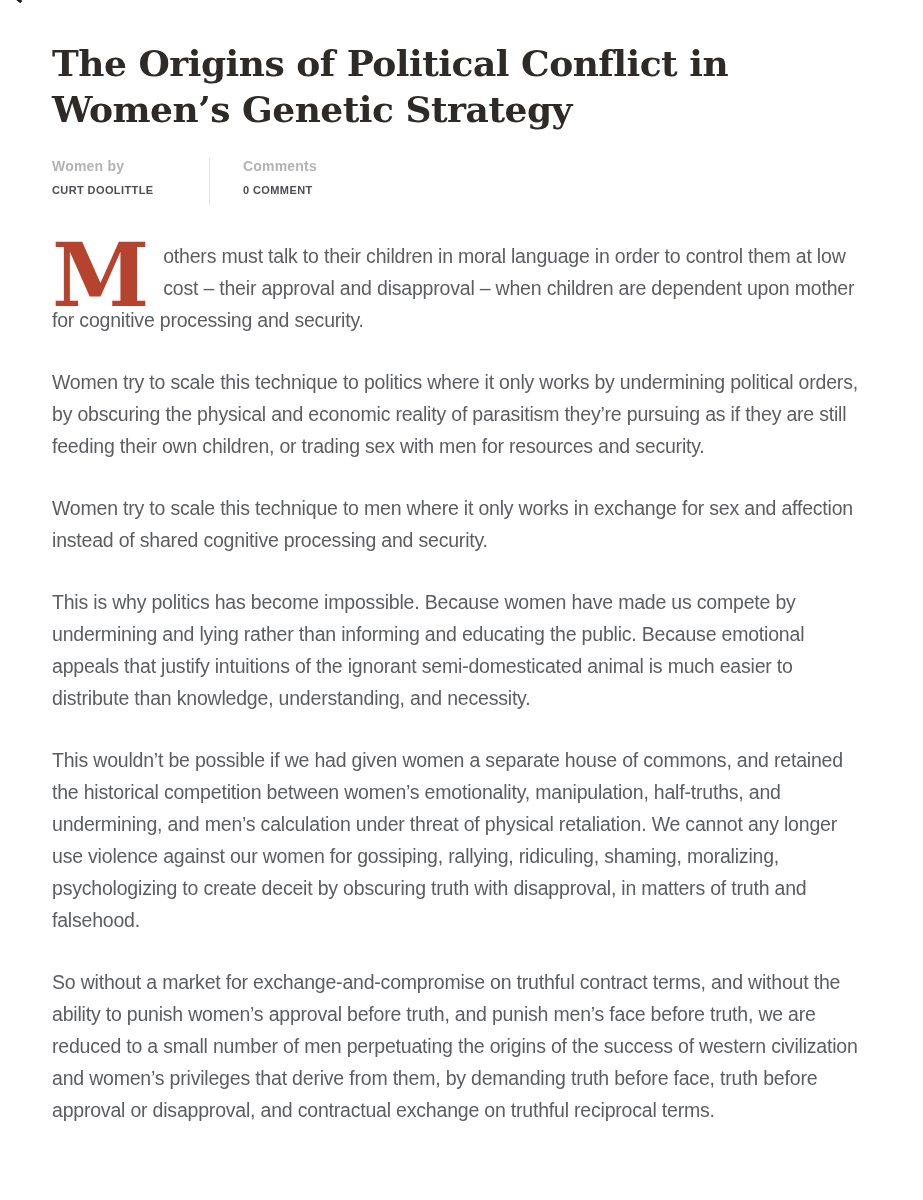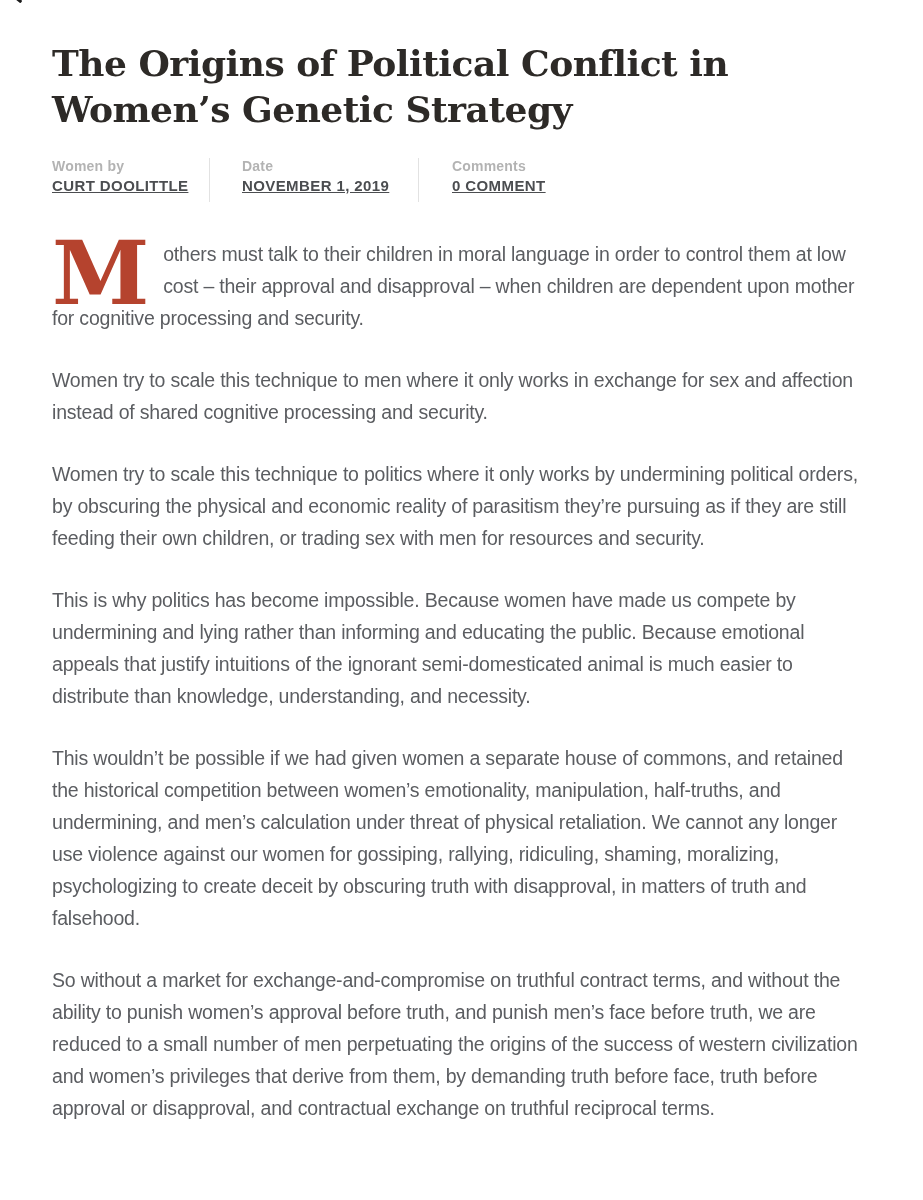--- a/index.html
+++ b/index.html
@@ -52,26 +52,25 @@
   .meta-col.c3 { width: 209px; padding-left: 32px; }
   .meta-col.c4 { padding-left: 33px; }
   .meta-col.with-divider { border-right: 1px solid var(--divider); }
   .meta-label {
     font-size: 14px;
     font-weight: 700;
     letter-spacing: 0.2px;
     color: var(--meta-label);
   }
   .meta-value {
-    margin-top: 3px;
-    font-size: 15px;
+    margin-top: 10px;
+    font-size: 11px;
     font-weight: 700;
     letter-spacing: 0.4px;
     color: var(--meta-value);
-    text-decoration: underline;
   }
   .content {
     margin-top: 36px;
     max-width: 821px;
   }
   .para {
     font-size: 19.5px;
     line-height: 32px;
     letter-spacing: -0.2px;
     color: var(--body-text);
@@ -95,32 +94,28 @@
 
 <div class="article">
 
   <h1 class="post-title">The Origins of Political Conflict in Women’s Genetic Strategy</h1>
 
   <div class="meta-row">
     <div class="meta-col c1 with-divider">
       <div class="meta-label">Women by</div>
       <div class="meta-value">CURT DOOLITTLE</div>
     </div>
-    <div class="meta-col c3 with-divider">
-      <div class="meta-label">Date</div>
-      <div class="meta-value">NOVEMBER 1, 2019</div>
-    </div>
     <div class="meta-col c4">
       <div class="meta-label">Comments</div>
       <div class="meta-value">0 COMMENT</div>
     </div>
   </div>
 
   <div class="content">
     <p class="para"><span class="dropcap">M</span><span>others must talk to their children in moral language in order to control them at low cost – their approval and disapproval – when children are dependent upon mother for cognitive processing and security.</span></p>
+    <p class="para">Women try to scale this technique to politics where it only works by undermining political orders, by obscuring the physical and economic reality of parasitism they’re pursuing as if they are still feeding their own children, or trading sex with men for resources and security.</p>
     <p class="para">Women try to scale this technique to men where it only works in exchange for sex and affection instead of shared cognitive processing and security.</p>
-    <p class="para">Women try to scale this technique to politics where it only works by undermining political orders, by obscuring the physical and economic reality of parasitism they’re pursuing as if they are still feeding their own children, or trading sex with men for resources and security.</p>
     <p class="para">This is why politics has become impossible. Because women have made us compete by undermining and lying rather than informing and educating the public. Because emotional appeals that justify intuitions of the ignorant semi-domesticated animal is much easier to distribute than knowledge, understanding, and necessity.</p>
     <p class="para">This wouldn’t be possible if we had given women a separate house of commons, and retained the historical competition between women’s emotionality, manipulation, half-truths, and undermining, and men’s calculation under threat of physical retaliation. We cannot any longer use violence against our women for gossiping, rallying, ridiculing, shaming, moralizing, psychologizing to create deceit by obscuring truth with disapproval, in matters of truth and falsehood.</p>
     <p class="para">So without a market for exchange-and-compromise on truthful contract terms, and without the ability to punish women’s approval before truth, and punish men’s face before truth, we are reduced to a small number of men perpetuating the origins of the success of western civilization and women’s privileges that derive from them, by demanding truth before face, truth before approval or disapproval, and contractual exchange on truthful reciprocal terms.</p>
   </div>
 
 </div>
 
 </body></html>

